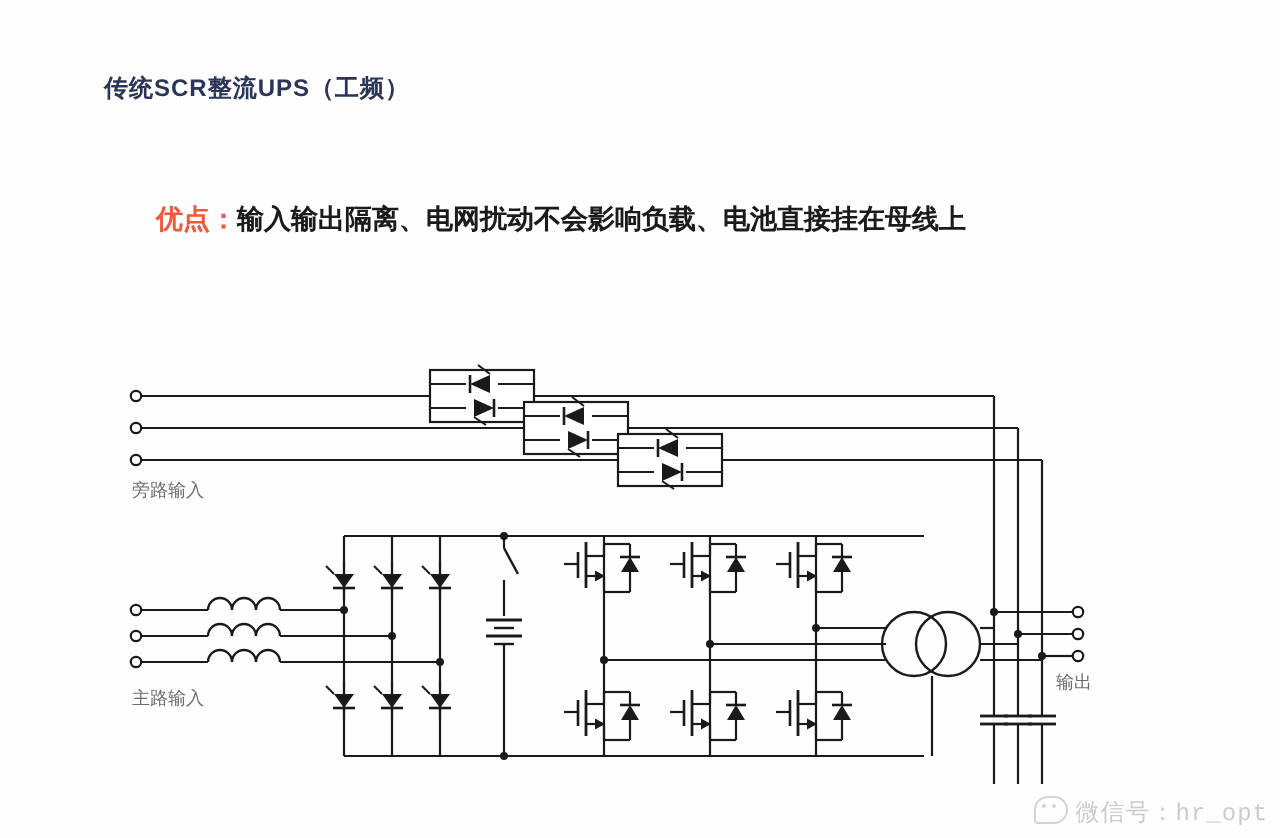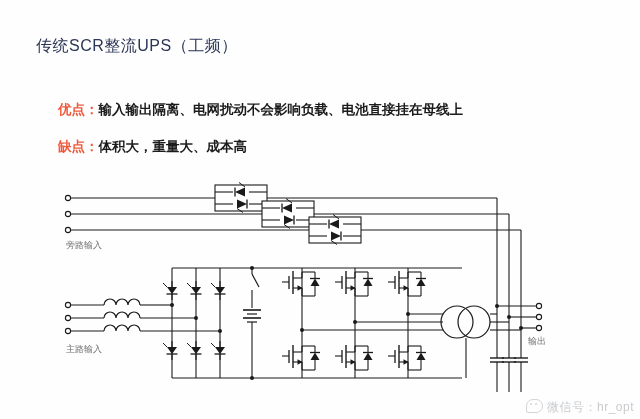--- a/index.html
+++ b/index.html
@@ -6,45 +6,45 @@
   body{
     width:640px;height:419px;
     background:#ffffff;
     font-family:"Liberation Sans","DejaVu Sans",sans-serif;
     overflow:hidden;position:relative;
   }
   .page{position:relative;width:640px;height:419px;background:#fefefe;}
 
   
   .title{
-    position:absolute;left:36px;top:36px;
-    font-size:16px;font-weight:normal;letter-spacing:0.5px;
+    position:absolute;left:52px;top:36px;
+    font-size:12px;font-weight:bold;letter-spacing:0.5px;
     color:#2b3557;white-space:nowrap;
   }
-  .bullet{position:absolute;white-space:nowrap;font-size:13.5px;}
+  .bullet{position:absolute;white-space:nowrap;font-size:13.5px;margin-left:20px;}
   .bullet .lbl{color:#ef5a3c;font-weight:bold;}
   .bullet .colon{color:#ef5a3c;font-weight:bold;}
   .bullet .txt{color:#1b1b1b;font-weight:bold;}
   #pros{left:58px;top:101px;}
   #cons{left:58px;top:138px;}
 
   
   .diagram{position:absolute;left:0;top:0;width:640px;height:331px;}
   .diagram svg{display:block;}
 
   .cap-label{
     font-family:"Liberation Serif","DejaVu Serif",serif;
     font-size:9px;fill:#6e6e6e;
   }
 
   
   .watermark{
     position:absolute;right:6px;bottom:4px;
     text-align:center;line-height:1.35;
-    color:#c9cccf;user-select:none;pointer-events:none;
+    color:#c9cccf;user-select:none;pointer-events:none;font-family:Liberation Mono, monospace;
   }
   .wm1{font-size:12px;letter-spacing:0.5px;}
   .wm2{font-size:11px;letter-spacing:0.5px;}
   .wm-logo{
     display:inline-block;width:15px;height:12px;
     border:1.3px solid #d2d5d8;border-radius:7px 7px 7px 2px;
     margin-right:4px;vertical-align:-2px;position:relative;
   }
   .wm-logo::before,.wm-logo::after{
     content:"";position:absolute;top:3px;width:2px;height:2px;
@@ -57,23 +57,20 @@
 <body>
 
 <div class="page">
 
   <div class="title">传统SCR整流UPS（工频）</div>
 
   <div class="bullet" id="pros">
     <span class="lbl">优点</span><span class="colon">：</span><span class="txt">输入输出隔离、电网扰动不会影响负载、电池直接挂在母线上</span>
   </div>
 
-  <div class="bullet" id="cons">
-    <span class="lbl">缺点</span><span class="colon">：</span><span class="txt">体积大，重量大、成本高</span>
-  </div>
 
   <div class="diagram">
   <svg width="640" height="419" viewBox="0 0 640 419" xmlns="http://www.w3.org/2000/svg">
     <defs>
       <g id="scr-box">
 
         <rect x="0" y="0" width="52" height="26" fill="#fff" stroke="#1a1a1a" stroke-width="1.1"></rect>
 
         <line x1="0" y1="7" x2="18" y2="7" stroke="#1a1a1a" stroke-width="1.1"></line>
         <line x1="34" y1="7" x2="52" y2="7" stroke="#1a1a1a" stroke-width="1.1"></line>

